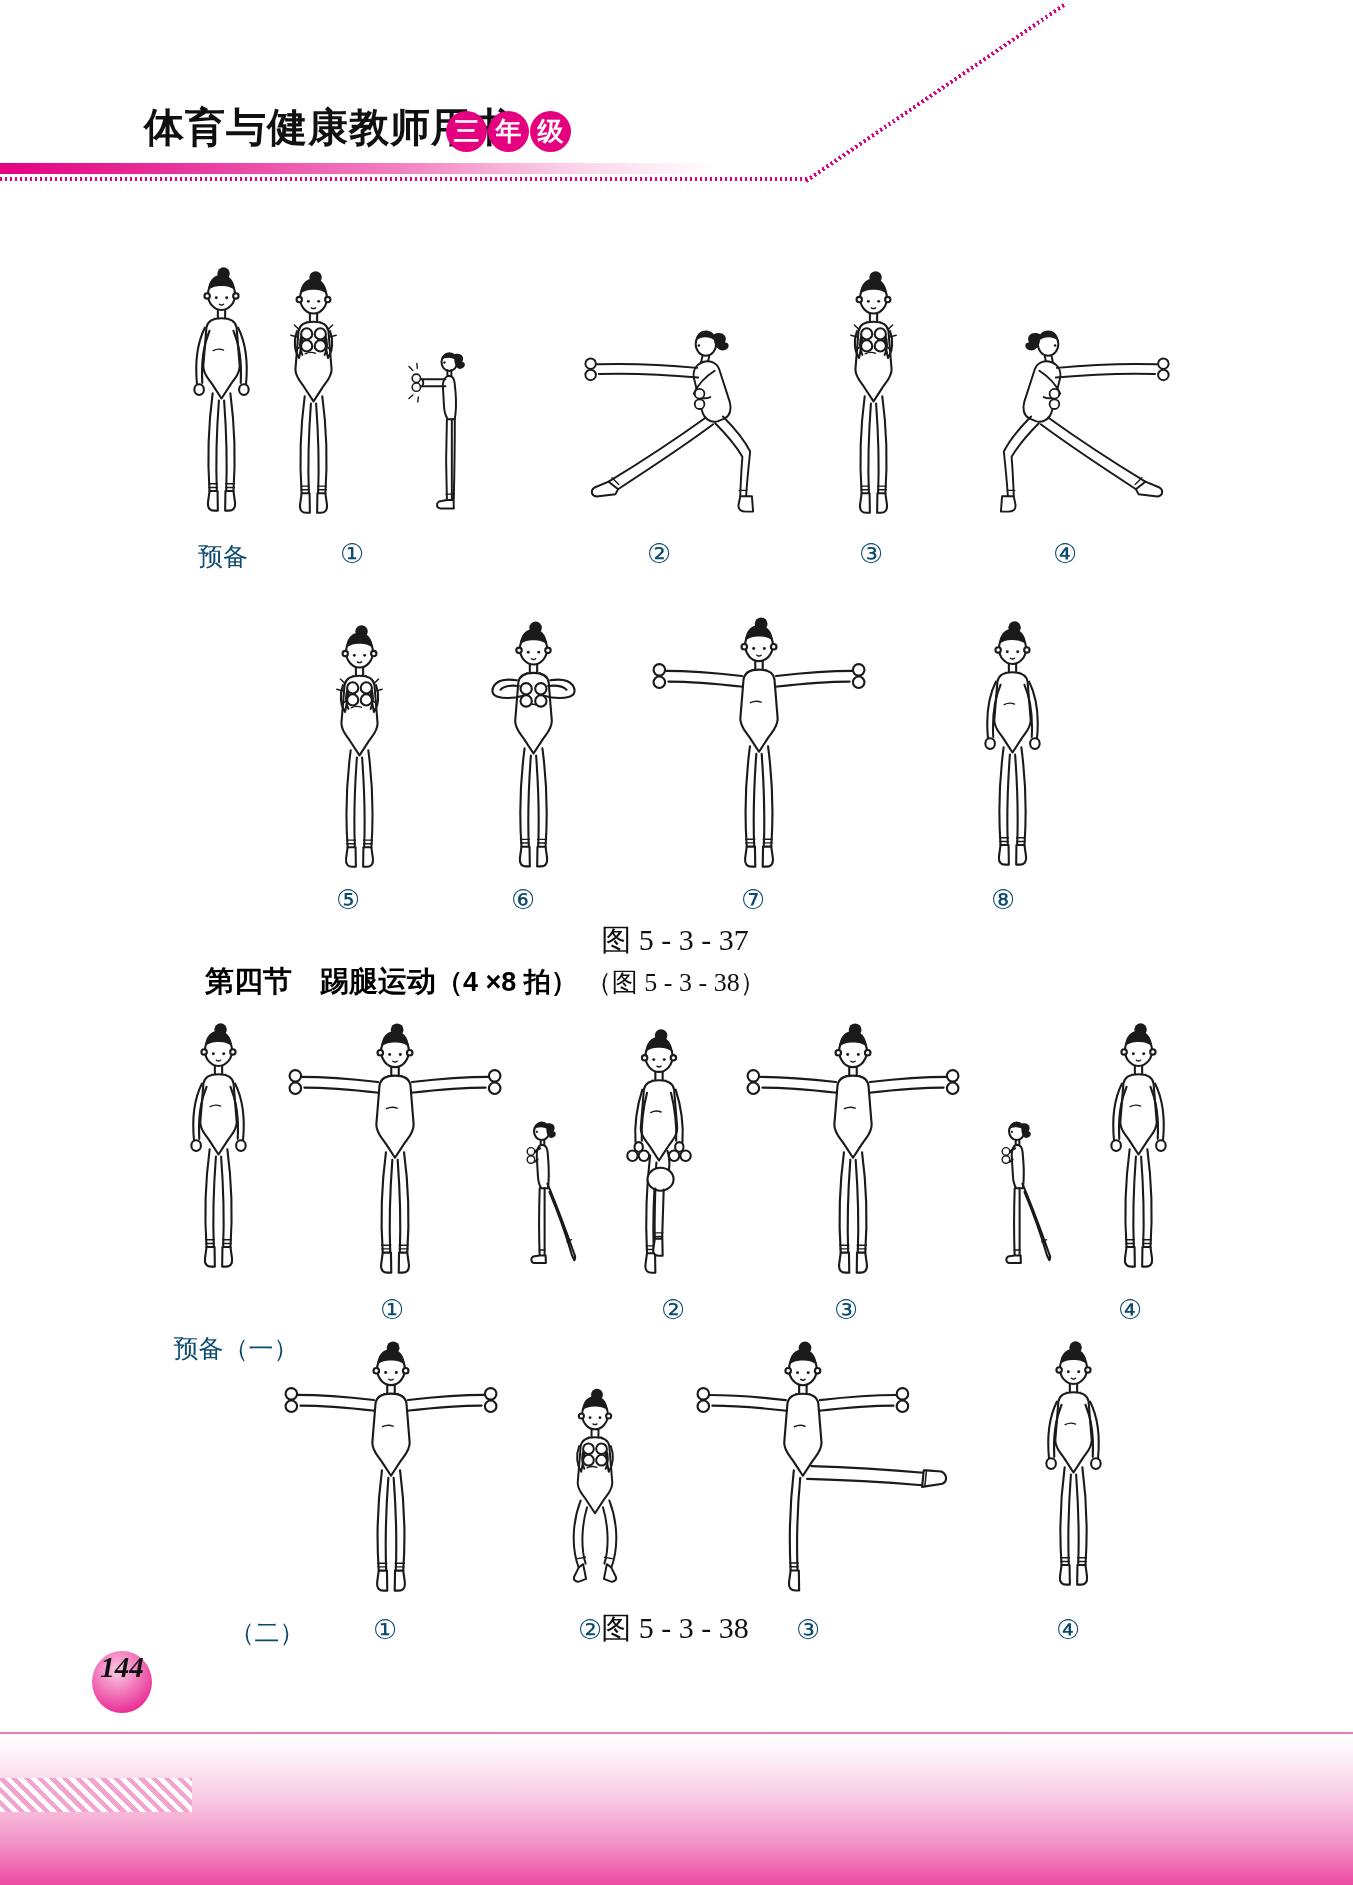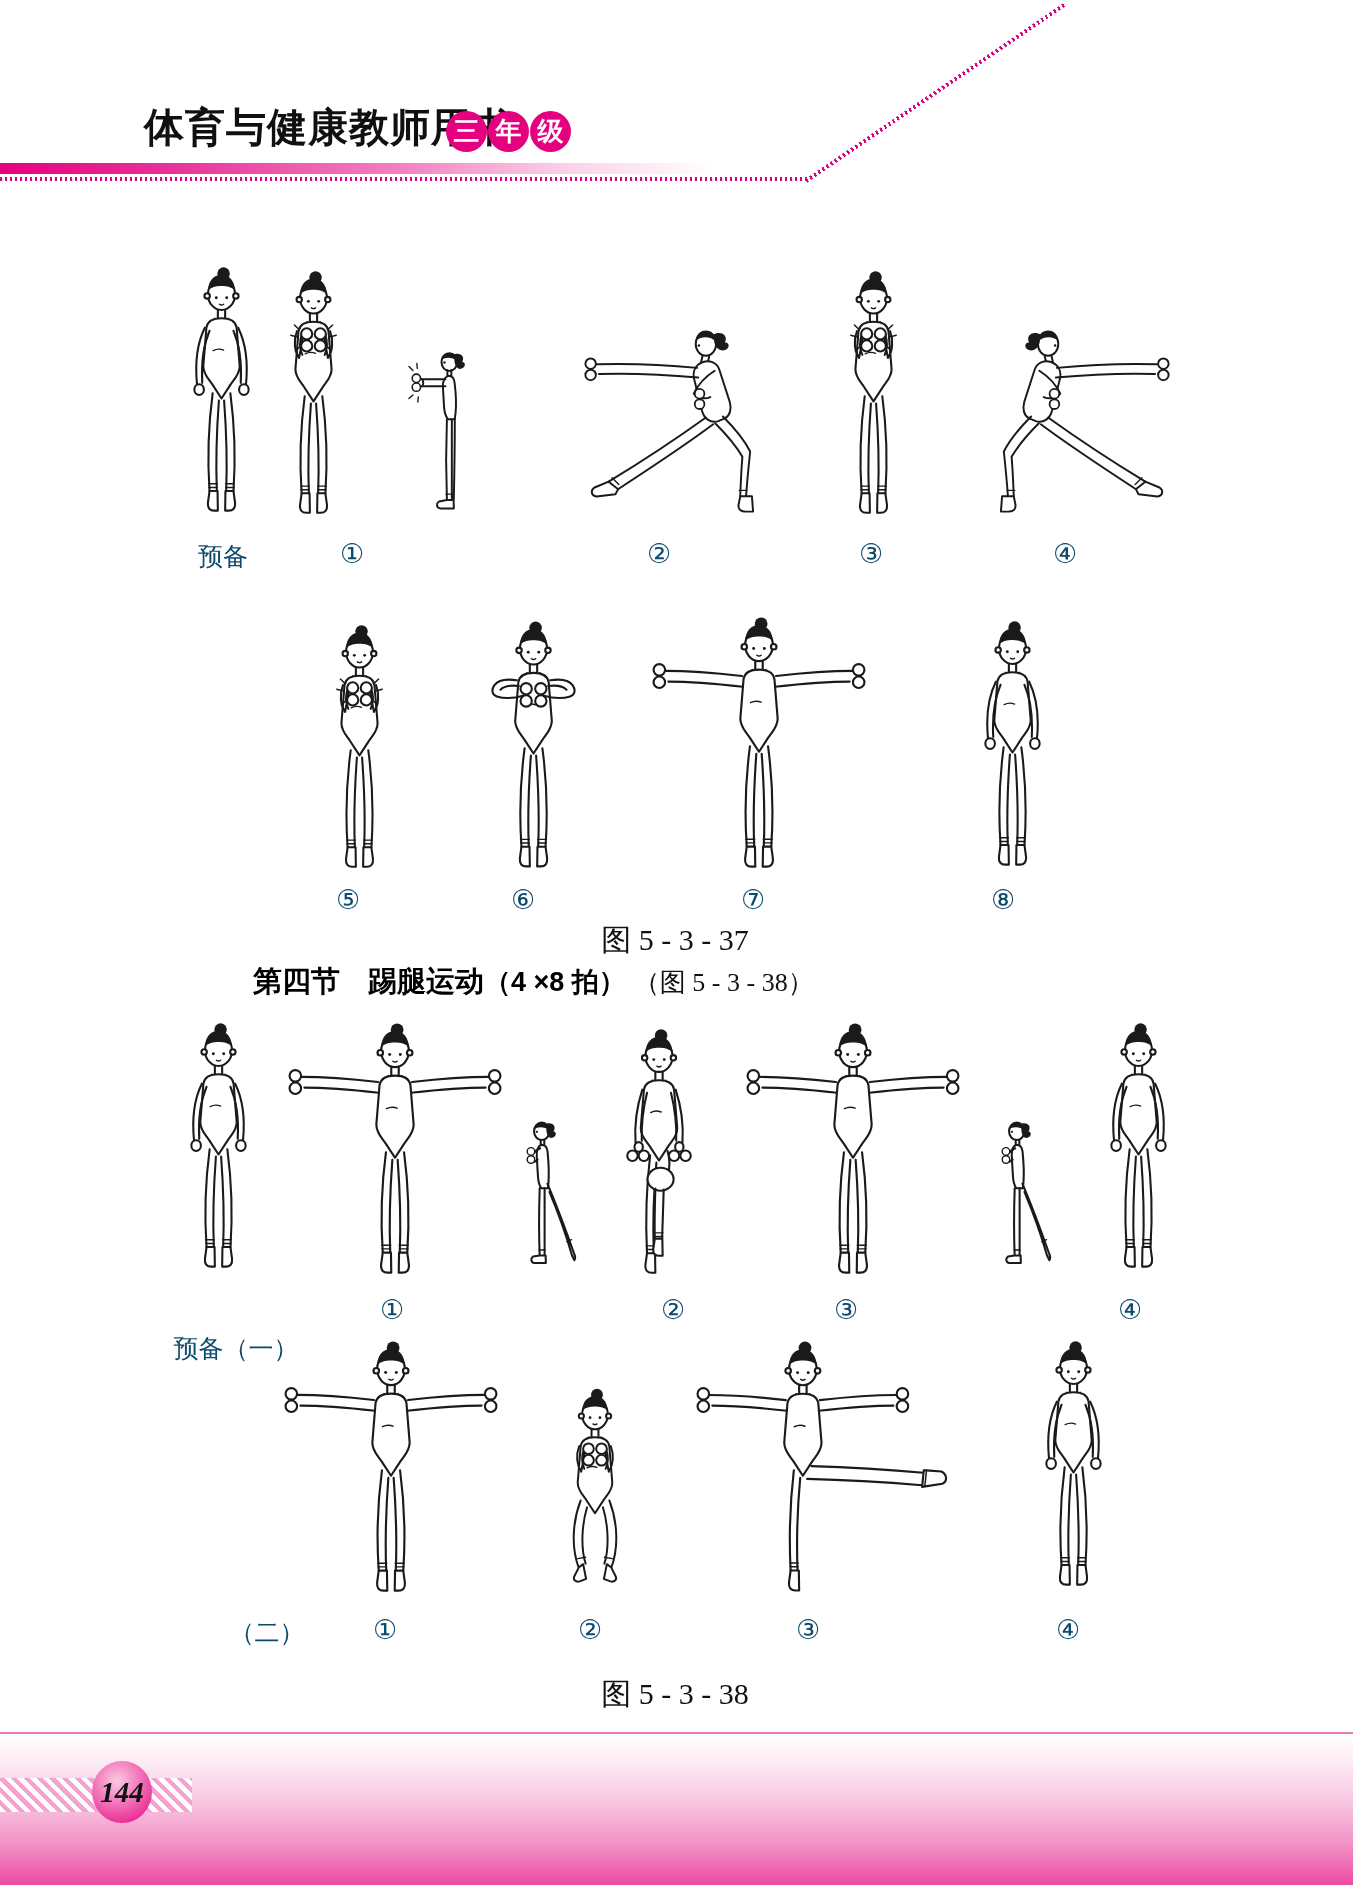--- a/index.html
+++ b/index.html
@@ -24,33 +24,33 @@
   .flip{transform:scaleX(-1);}
   .ln{stroke:#1a1a1a;stroke-width:2;fill:none;stroke-linecap:round;stroke-linejoin:round;}
   .thin{stroke-width:1.4;}
   .fl{fill:#fff;stroke:#1a1a1a;stroke-width:2;stroke-linejoin:round;}
   .hair{fill:#1a1a1a;stroke:none;}
   .dot{fill:#1a1a1a;stroke:none;}
   
   .lbl{position:absolute;transform:translateX(-50%);font-size:25px;white-space:nowrap;color:#0c4a6e;}
   .num{font-size:27px;font-family:"DejaVu Sans",sans-serif;}
   .caption{position:absolute;left:675px;transform:translateX(-50%);font-size:30px;white-space:nowrap;}
-  .heading{position:absolute;left:205px;top:962px;white-space:nowrap;font-size:29px;margin-left:48px;}
+  .heading{position:absolute;left:205px;top:962px;white-space:nowrap;font-size:29px;}
   .heading .b{font-family:"Liberation Sans",sans-serif;font-weight:bold;color:#000;}
   .heading .sp{display:inline-block;width:28px;}
   .heading .ref{font-size:26px;margin-left:8px;}
   
   .footer-band{position:absolute;left:0;top:1732px;width:1353px;height:153px;
         border-top:2px solid #e87ab8;
         background:linear-gradient(180deg,#ffffff 0%,#fdeef6 16%,#f8c5e0 45%,#f291c6 72%,#ec47a0 100%);}
   .hatch-strip{position:absolute;left:0;top:1778px;width:192px;height:34px;
         background:repeating-linear-gradient(45deg,#ffffff 0 4.5px,#f3a3cf 4.5px 9px);}
-  .page-badge{position:absolute;left:92px;top:1761px;width:60px;height:62px;border-radius:50%;
+  .page-badge{position:absolute;left:92px;top:1651px;width:60px;height:62px;border-radius:50%;
         background:radial-gradient(circle at 42% 32%,#fbc9e4 0%,#f06ab3 48%,#e5007f 100%);
-        display:flex;align-items:center;justify-content:center;}
+        display:flex;align-items:flex-start;justify-content:center;}
   .page-badge span{font-style:italic;font-weight:bold;font-size:29px;color:#111;
         font-family:"Liberation Serif",serif;}
 </style>
 </head>
 <body>
 
 <svg width="0" height="0" style="position:absolute" aria-hidden="true">
   <defs>
     <g id="headF">
       <circle class="hair" cx="2" cy="-20" r="6"></circle>
@@ -353,21 +353,21 @@
   <svg class="fig" style="left:1035px;top:1336px;width:77px;height:250px">
       <use href="#f-stand"></use>
     </svg>
 
   <div class="lbl" style="left:267px;top:1616px">（二）</div>
   <div class="lbl num" style="left:385px;top:1614px">①</div>
   <div class="lbl num" style="left:590px;top:1614px">②</div>
   <div class="lbl num" style="left:808px;top:1614px">③</div>
   <div class="lbl num" style="left:1068px;top:1614px">④</div>
 
-  <div class="caption" style="top:1674px">图 5 - 3 - 38</div>
+  <div class="caption" style="top:1608px">图 5 - 3 - 38</div>
 
   <div class="footer-band"></div>
   <div class="hatch-strip"></div>
   <div class="page-badge">
     <span>144</span>
   </div>
 
 </div>
 
 </body></html>

